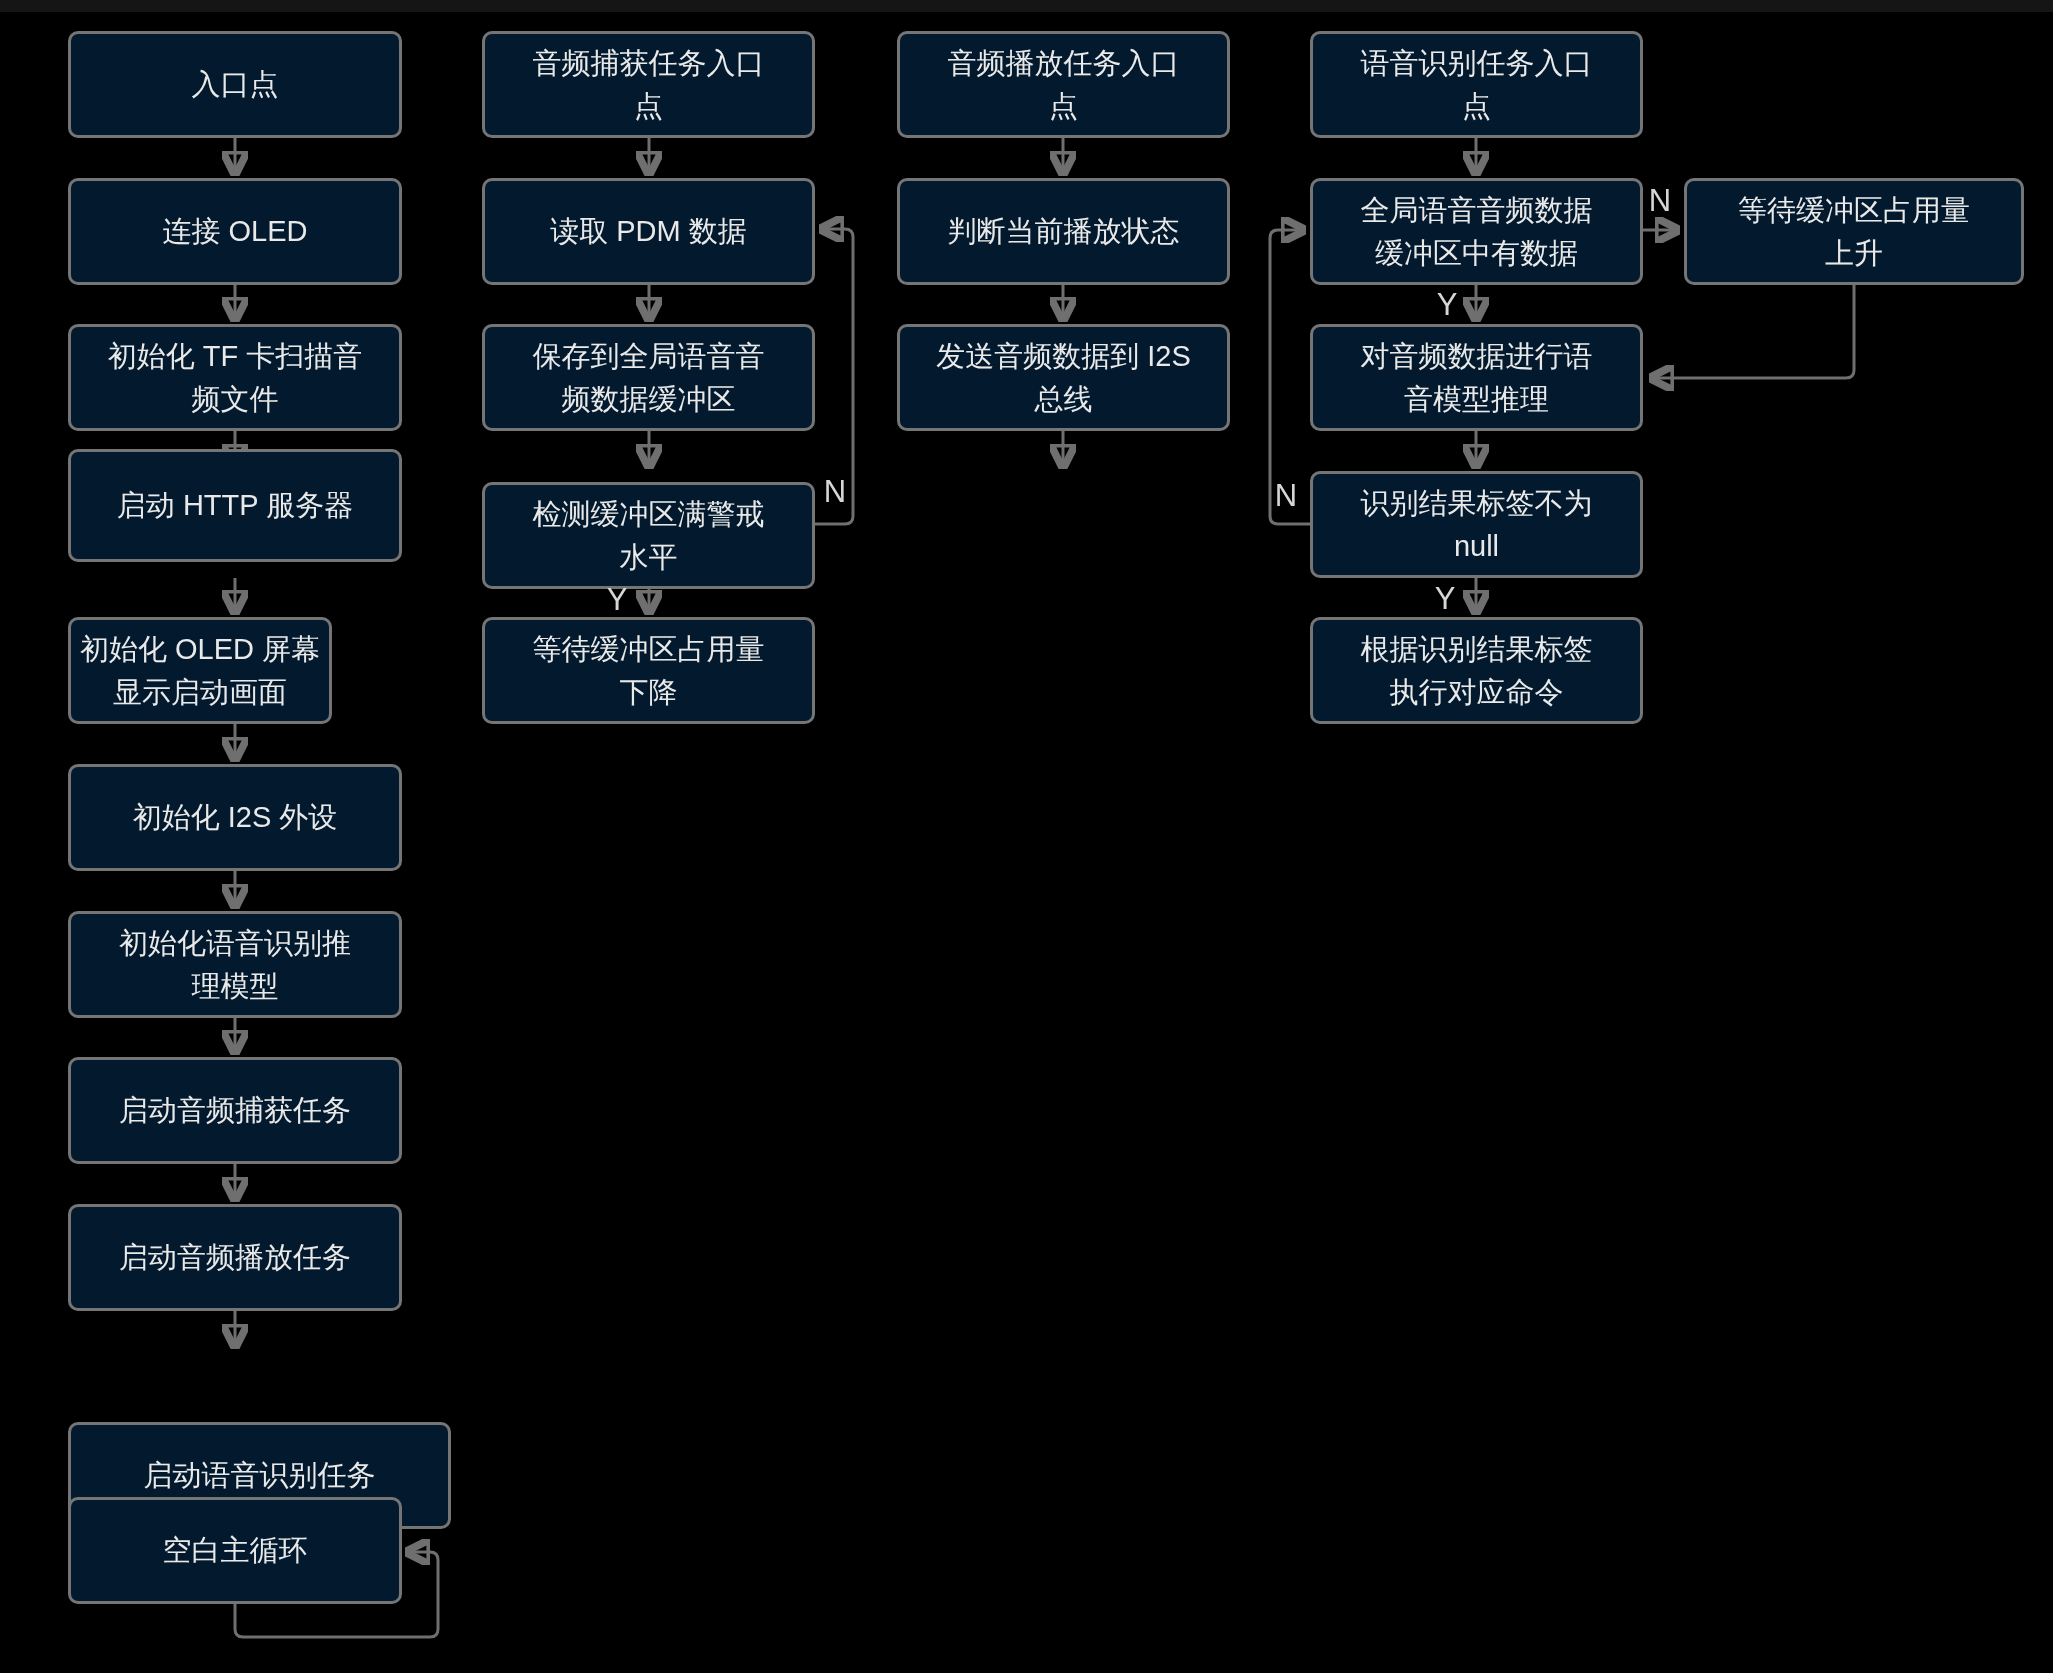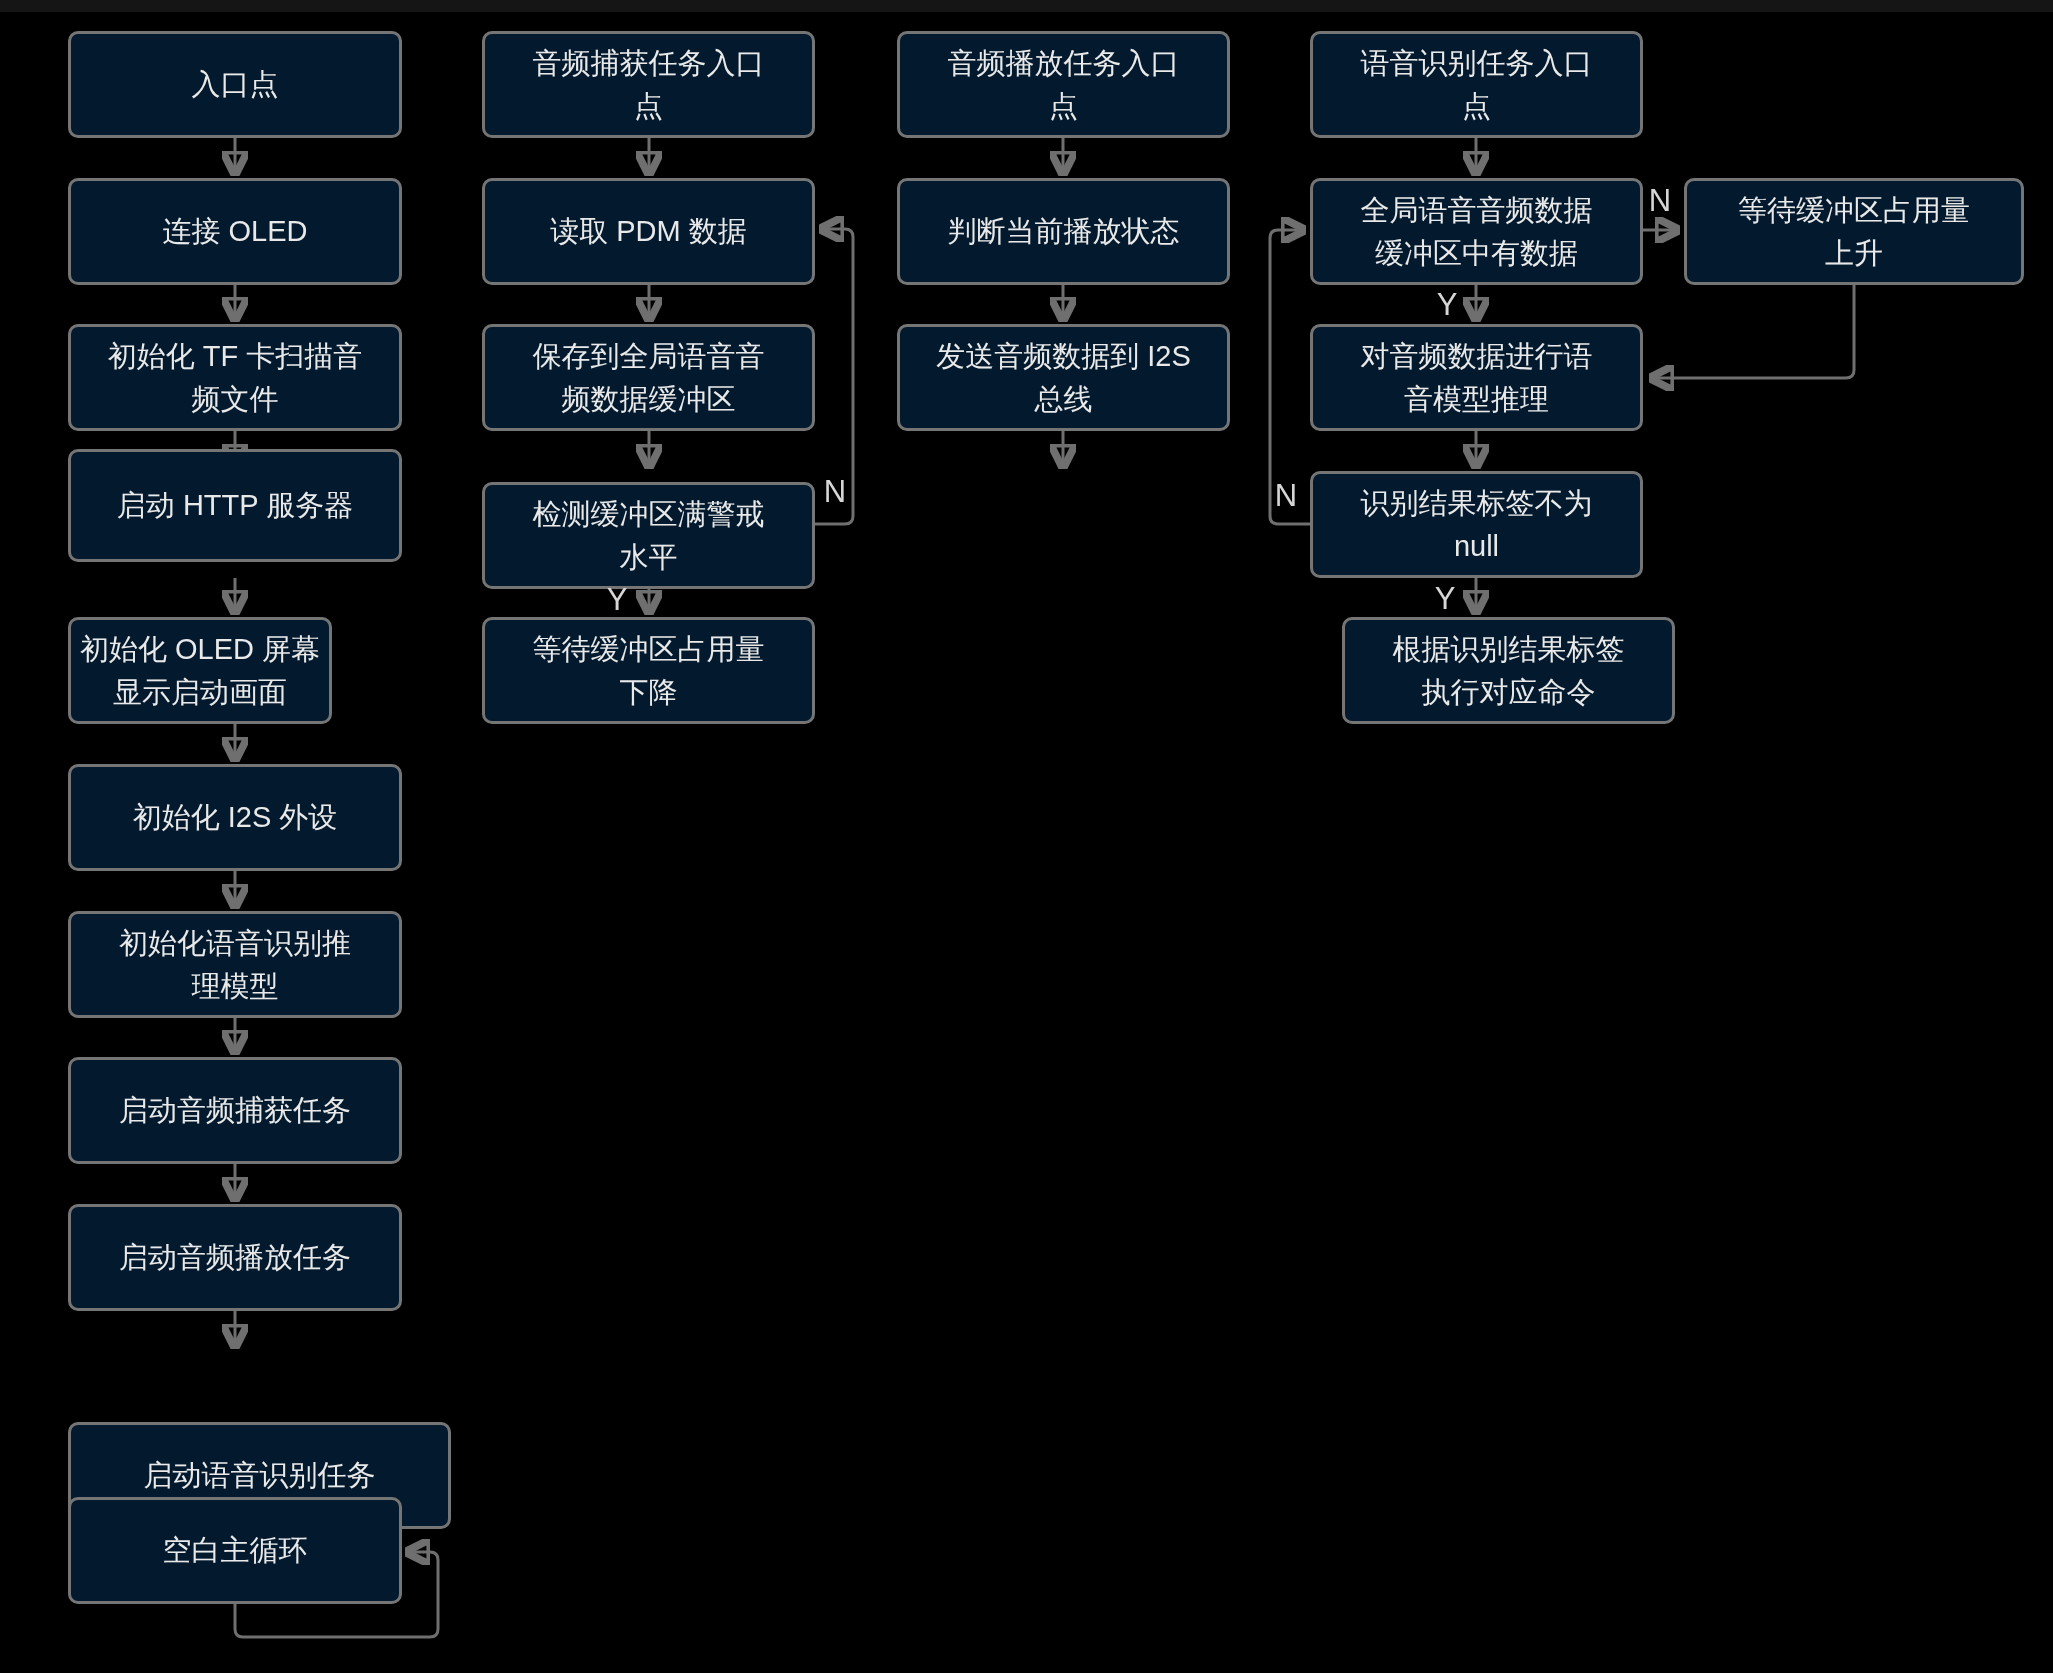--- a/index.html
+++ b/index.html
@@ -109,21 +109,21 @@
 总线</div>
 
   <div class="node" style="left:1310px;top:19px;width:333px;height:107px">语音识别任务入口
 点</div>
   <div class="node" style="left:1310px;top:166px;width:333px;height:107px">全局语音音频数据
 缓冲区中有数据</div>
   <div class="node" style="left:1310px;top:312px;width:333px;height:107px">对音频数据进行语
 音模型推理</div>
   <div class="node" style="left:1310px;top:459px;width:333px;height:107px">识别结果标签不为
 null</div>
-  <div class="node" style="left:1342px;top:605px;width:333px;height:107px">根据识别结果标签
+  <div class="node" style="left:1310px;top:605px;width:333px;height:107px">根据识别结果标签
 执行对应命令</div>
 
   <div class="node" style="left:1684px;top:166px;width:340px;height:107px">等待缓冲区占用量
 上升</div>
 
   <div class="edge-label" style="left:835px;top:479px">N</div>
   <div class="edge-label" style="left:617px;top:587px">Y</div>
   <div class="edge-label" style="left:1660px;top:188px">N</div>
   <div class="edge-label" style="left:1447px;top:292px">Y</div>
   <div class="edge-label" style="left:1286px;top:483px">N</div>

